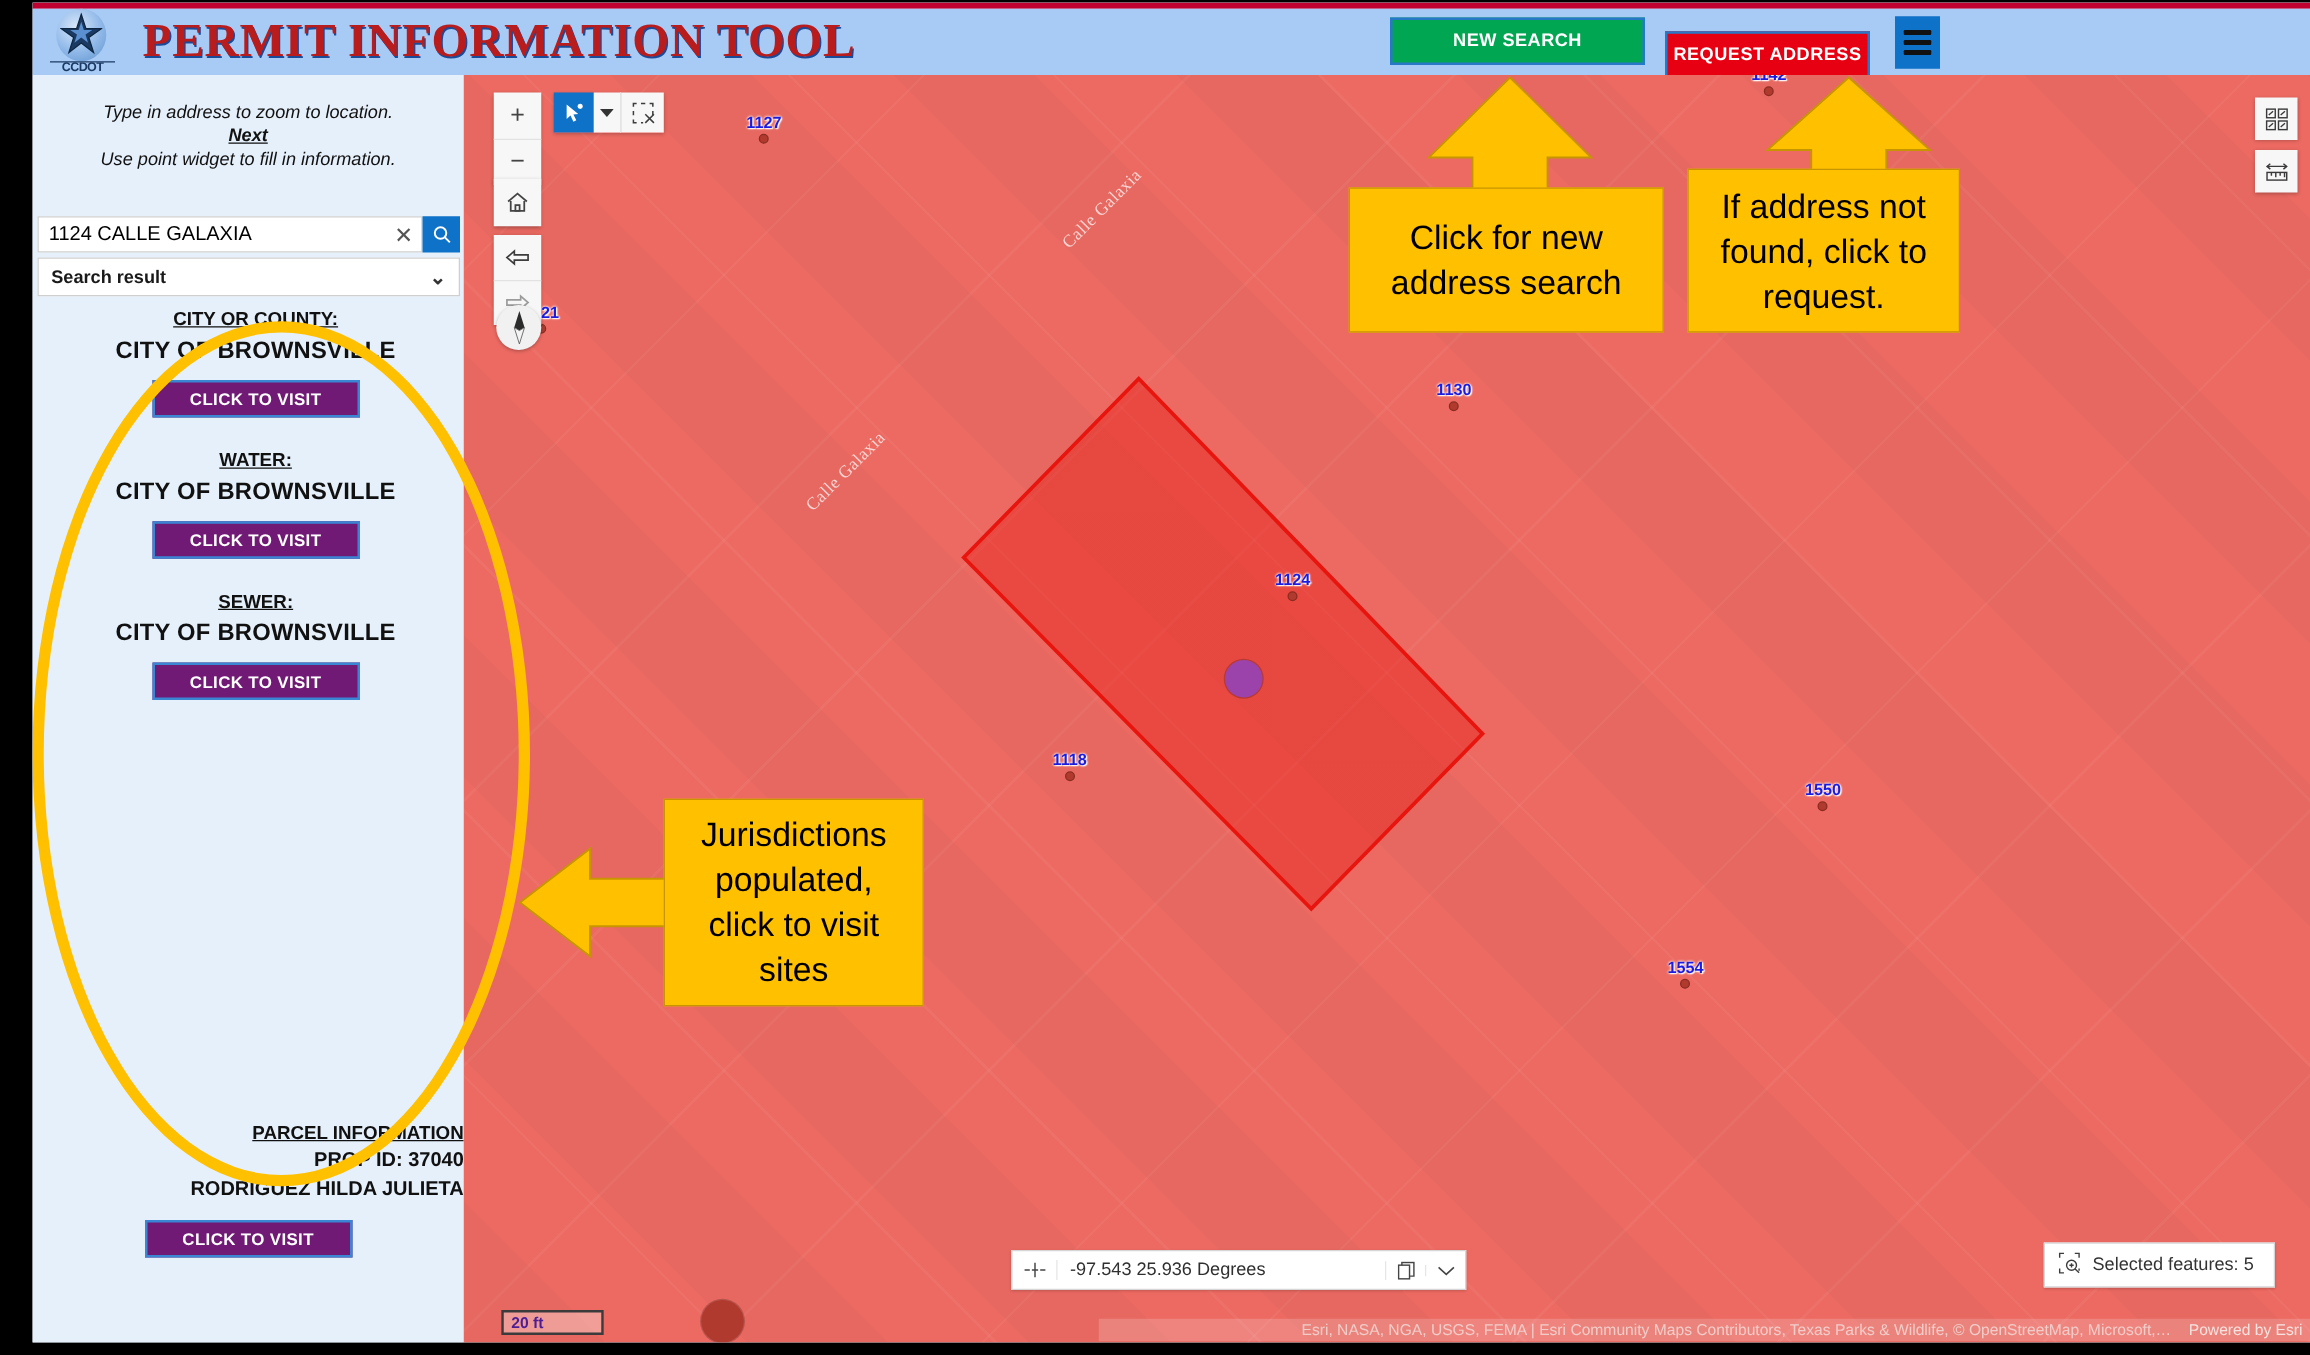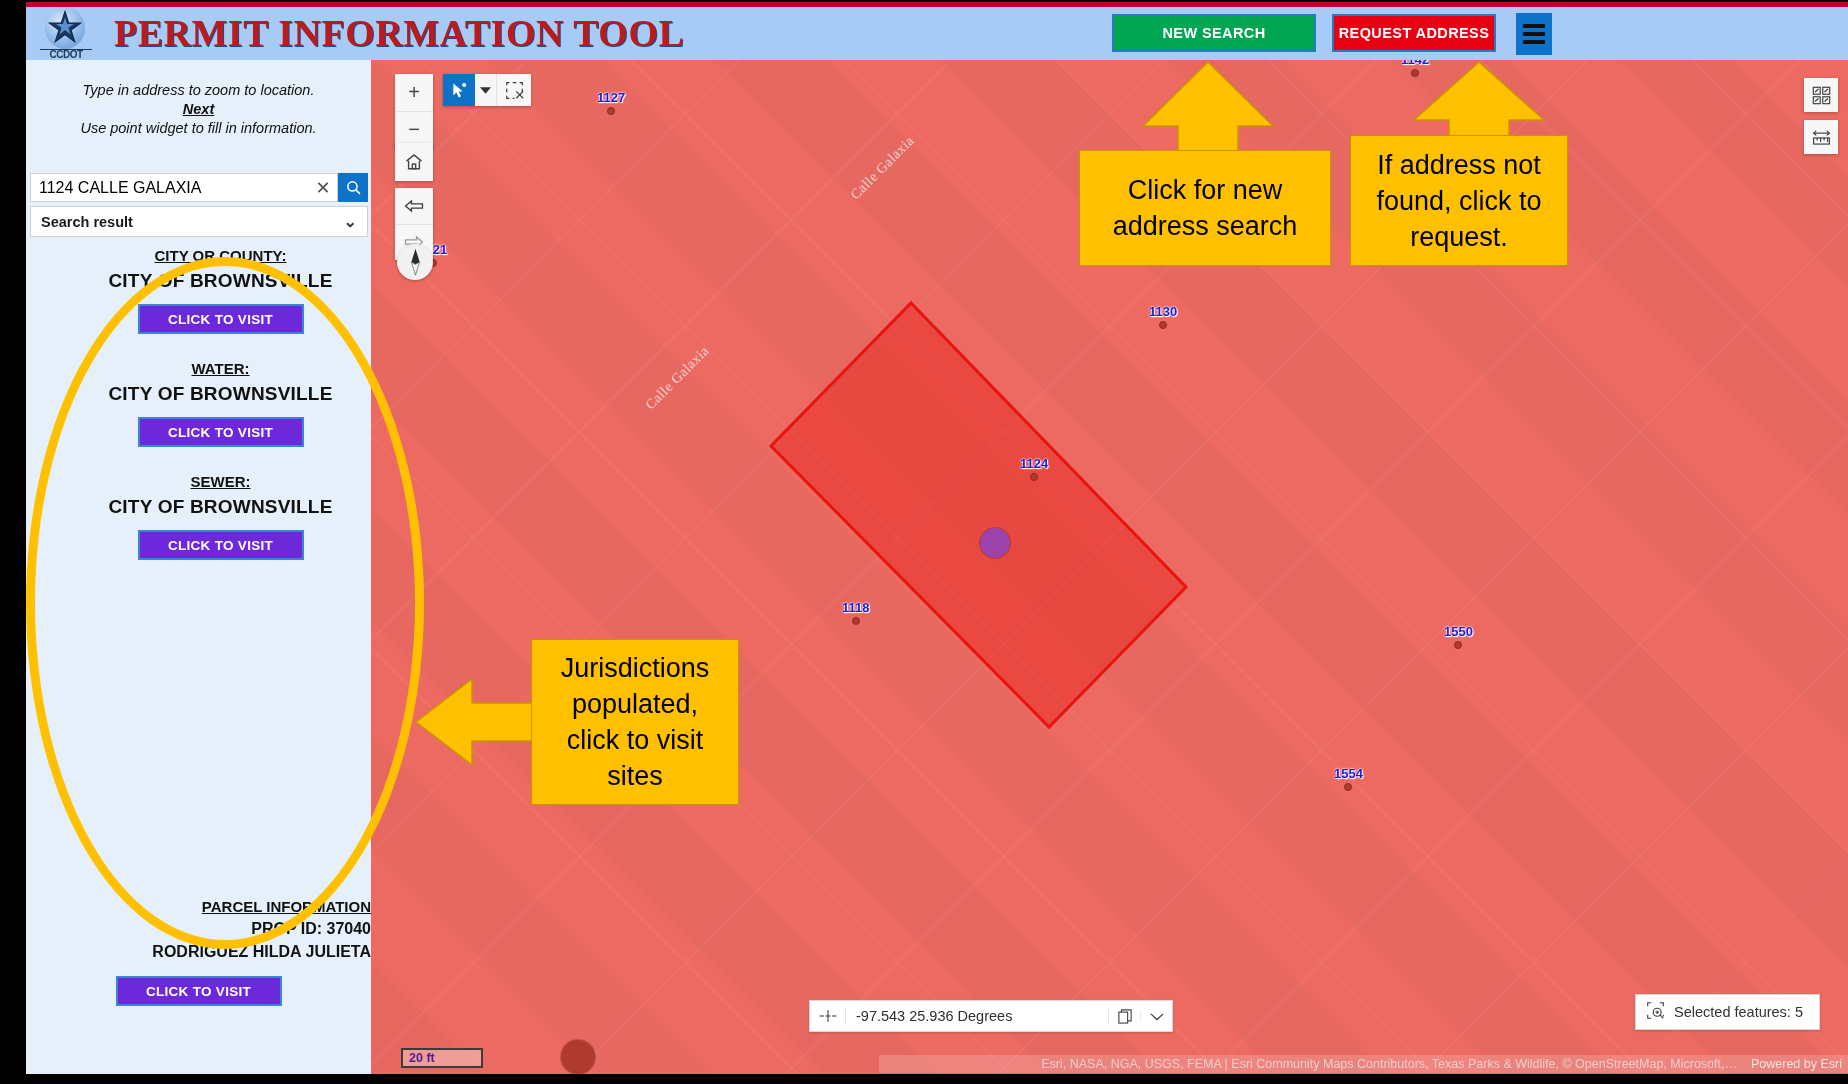--- a/index.html
+++ b/index.html
@@ -79,21 +79,21 @@
     border: 2px solid #2878c8;
     color: #fff;
     font-size: 14.5px;
     font-weight: bold;
     letter-spacing: 0.4px;
     display: flex; align-items: center; justify-content: center;
     cursor: pointer;
     font-family: "Liberation Sans", sans-serif;
   }
   .hdr-btn.green { left: 1086px; width: 204px; background: #00a652; }
-  .hdr-btn.red   { left: 1306px; width: 164px; background: #e60012; }
+  .hdr-btn.red   { left: 1306px; width: 164px; background: #e60012; margin-top: 11px; }
   .hamburger {
     position: absolute; left: 1490px; top: 6px;
     width: 36px; height: 42px;
     background: #0d72c8;
     display: flex; flex-direction: column;
     align-items: center; justify-content: center;
     gap: 4px; cursor: pointer;
   }
   .hamburger span {
     display: block; width: 22px; height: 4px;
@@ -160,21 +160,21 @@
     display: flex; align-items: center;
     padding: 0 10px;
     font-size: 14.5px;
     font-weight: bold;
     color: #1a1a1a;
     cursor: pointer;
   }
   .search-result .chev { margin-left: auto; color: #333; font-size: 16px; }
   .juris {
     position: absolute;
-    left: 16px; top: 183px;
+    left: 0; top: 183px;
     width: 357px;
     text-align: center;
   }
   .j-label {
     font-size: 15px;
     font-weight: bold;
     color: #111;
     text-decoration: underline;
     margin-top: 4px;
   }
@@ -183,21 +183,21 @@
     font-weight: bold;
     color: #111;
     margin-top: 6px;
     letter-spacing: 0.2px;
   }
   .visit-btn {
     display: block;
     width: 166px;
     height: 30px;
     margin: 12px auto 0;
-    background: #6d28d9;
+    background: #701a75;
     border: 2px solid #3a86d4;
     color: #fff;
     font-size: 13.5px;
     font-weight: bold;
     letter-spacing: 0.3px;
     display: flex; align-items: center; justify-content: center;
     cursor: pointer;
   }
   .sect-gap { height: 22px; }
   .parcel {

